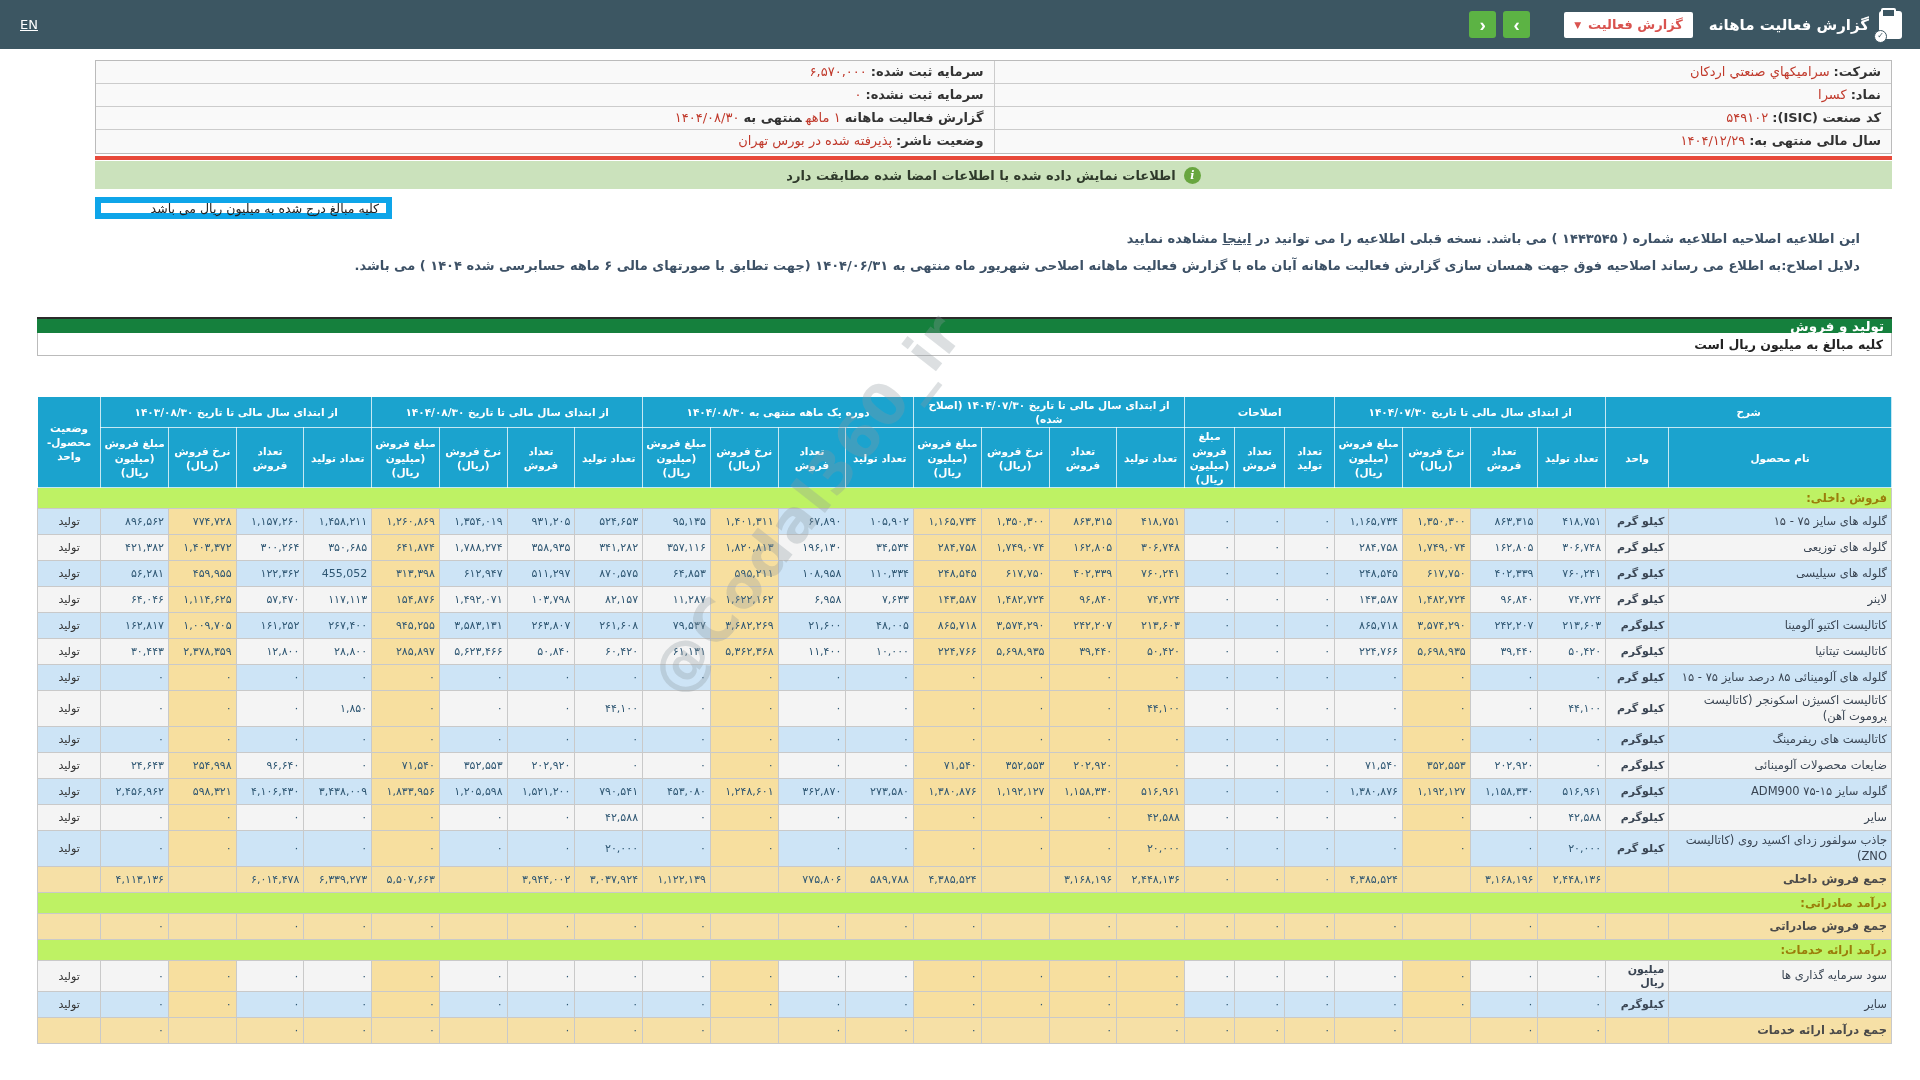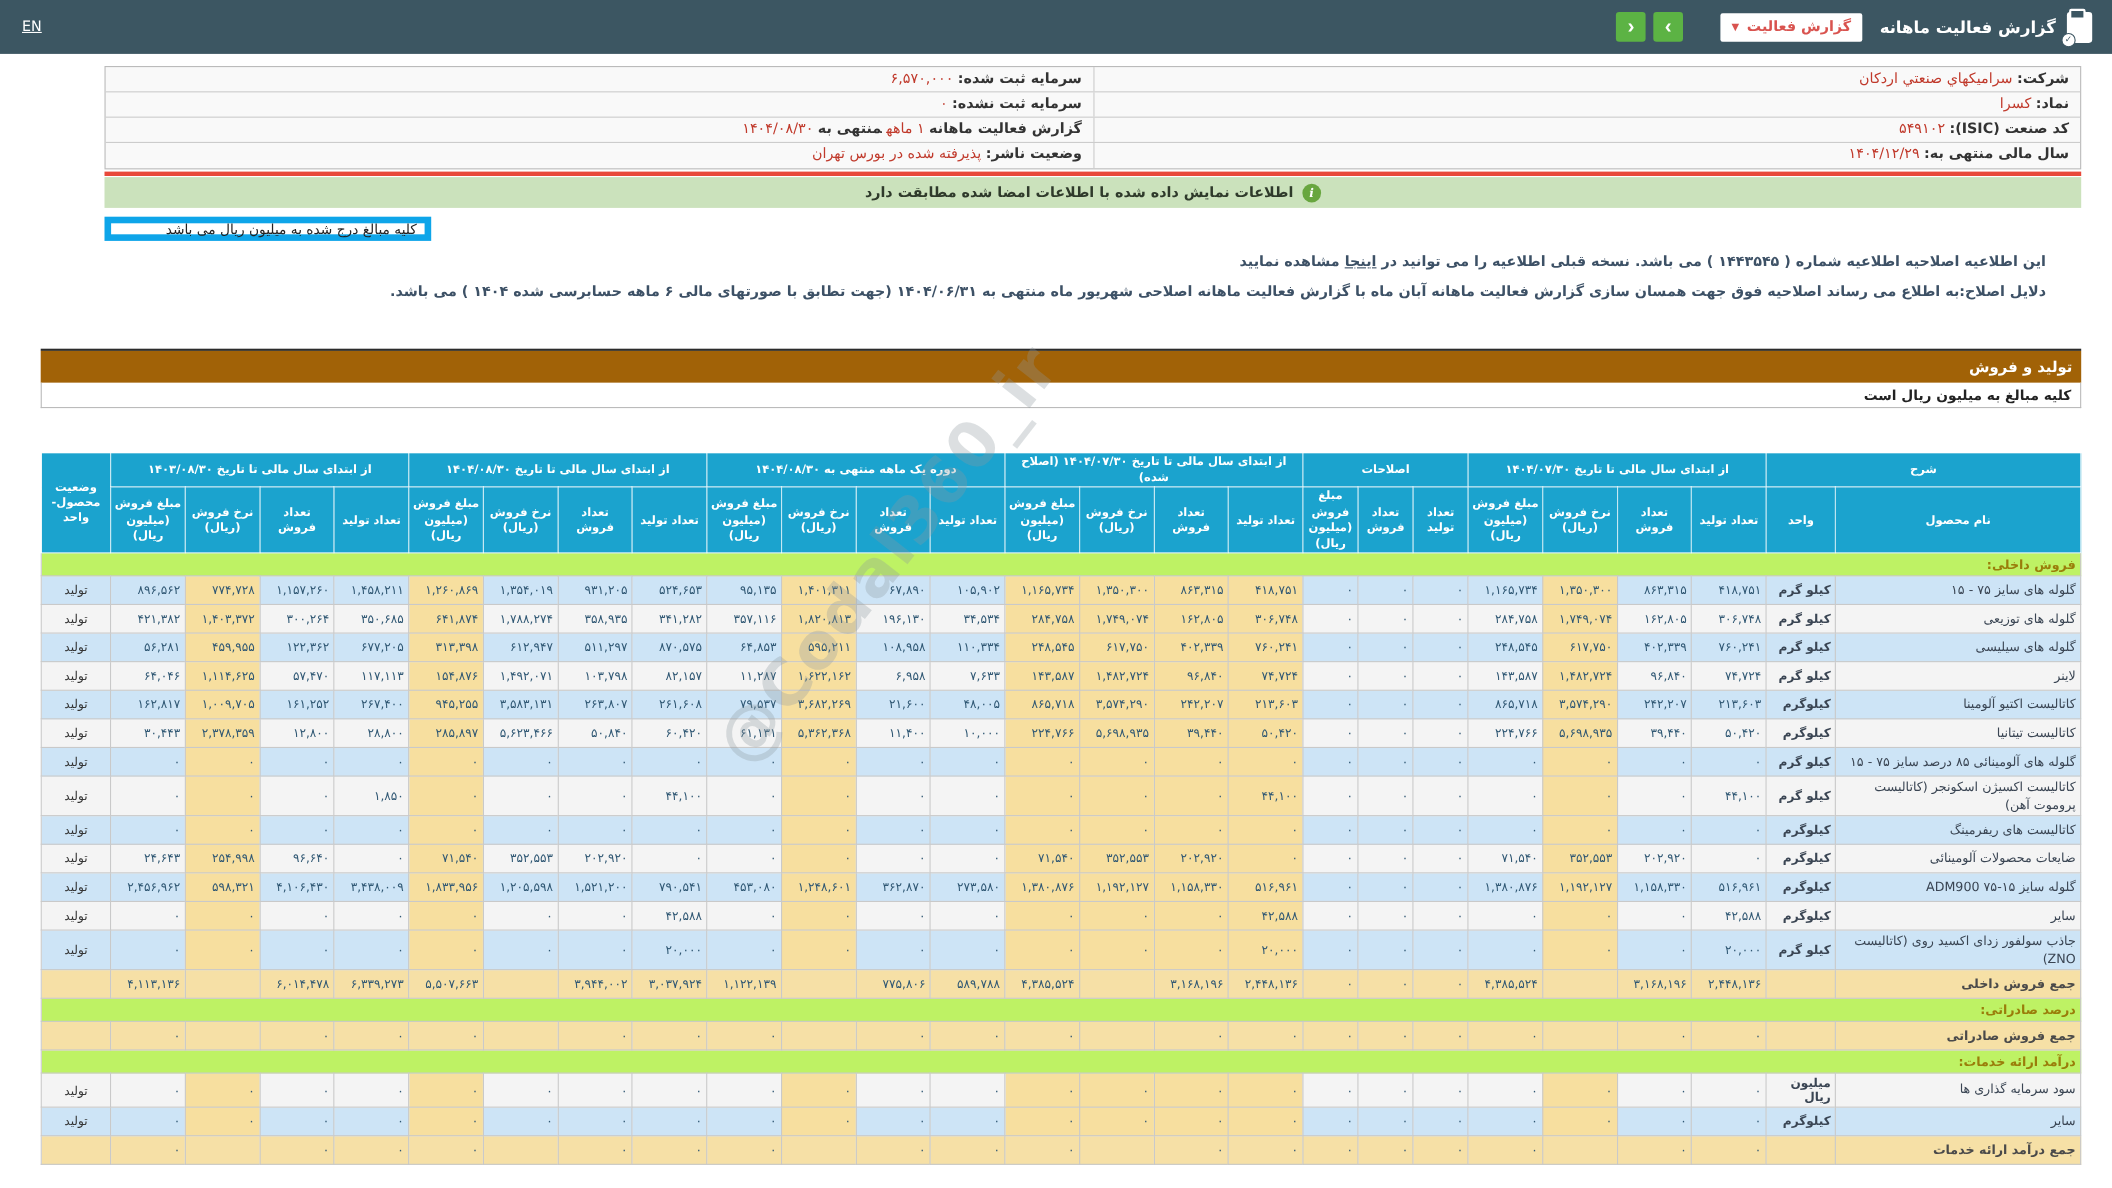--- a/index.html
+++ b/index.html
@@ -31,21 +31,21 @@
   .info-half span{margin-left:4px;text-align:center;}
   .red-line{margin:2px 0 0 95px;width:1797px;height:4px;background:#E8493A;}
   
   .banner{margin:1px 0 0 95px;width:1797px;height:28px;background:#CBE2BC;display:flex;align-items:center;justify-content:center;gap:8px;direction:rtl;font-size:13px;font-weight:bold;color:#2F3A2B;}
   .i-icon{width:17px;height:17px;border-radius:50%;background:#68A63F;color:#fff;font-family:"DejaVu Serif",serif;font-style:italic;font-weight:bold;font-size:11px;line-height:17px;text-align:center;flex:0 0 auto;}
   .unit-box{margin:8px 0 0 95px;width:297px;height:22px;border:6px solid #0ea5e9;background:#fff;direction:rtl;display:flex;align-items:center;padding:0 7px;font-size:12.5px;color:#222;}
   .notice{direction:rtl;font-size:13px;font-weight:bold;color:#3D5166;margin-top:12px;padding:0 60px;}
   .notice a{color:#3D5166;text-decoration:underline;cursor:pointer;}
   
   .section-block{margin:44px 0 0 37px;width:1855px;border-top:2px solid #2b2b2b;}
-  .blue-band{height:29px;background:#a16207;color:#fff;font-size:13.5px;font-weight:bold;display:flex;align-items:center;direction:rtl;padding:0 8px;}
+  .blue-band{height:14px;background:#15803d;color:#fff;font-size:13.5px;font-weight:bold;display:flex;align-items:center;direction:rtl;padding:0 8px;}
   .units-row{height:23px;border:1px solid #bbb;border-top:none;background:#fff;display:flex;align-items:center;direction:rtl;padding:0 8px;font-size:12.5px;font-weight:bold;color:#222;}
   
   .table-wrap{margin:40px 0 0 37px;width:1855px;}
   table{width:100%;border-collapse:collapse;table-layout:fixed;direction:rtl;}
   thead th{background:#1BA3CE;color:#fff;font-size:10.5px;font-weight:bold;border:1px solid rgba(255,255,255,.75);padding:1px 2px;text-align:center;vertical-align:middle;line-height:1.35;}
   thead tr:first-child th{height:22px;}
   thead tr:last-child th{height:42px;}
   td{border:1px solid #C9C9C9;font-size:11px;padding:2px 4px;height:26px;color:#2F5773;vertical-align:middle;}
   .name-cell{text-align:right;direction:rtl;color:#3A4553;font-size:11.5px;line-height:1.35;}
   .unit-cell{text-align:right;direction:rtl;color:#3A4553;font-size:11px;font-weight:bold;}
@@ -262,21 +262,21 @@
           <td class="num ycell">۶۱۷,۷۵۰</td>
           <td class="num ycell">۲۴۸,۵۴۵</td>
           <td class="num">۱۱۰,۳۳۴</td>
           <td class="num">۱۰۸,۹۵۸</td>
           <td class="num ycell">۵۹۵,۲۱۱</td>
           <td class="num">۶۴,۸۵۳</td>
           <td class="num">۸۷۰,۵۷۵</td>
           <td class="num">۵۱۱,۲۹۷</td>
           <td class="num">۶۱۲,۹۴۷</td>
           <td class="num ycell">۳۱۳,۳۹۸</td>
-          <td class="num">۶۷۷,۲۰۵</td>
+          <td class="num">455,052</td>
           <td class="num">۱۲۲,۳۶۲</td>
           <td class="num ycell">۴۵۹,۹۵۵</td>
           <td class="num">۵۶,۲۸۱</td>
           <td class="status-cell">تولید</td>
         </tr>
         <tr class="row-white">
           <td class="name-cell">لاینر</td>
           <td class="unit-cell">کیلو گرم</td>
           <td class="num">۷۴,۷۲۴</td>
           <td class="num">۹۶,۸۴۰</td>
@@ -577,21 +577,21 @@
           <td class="num">۳,۹۴۴,۰۰۲</td>
           <td class="num"></td>
           <td class="num">۵,۵۰۷,۶۶۳</td>
           <td class="num">۶,۳۳۹,۲۷۳</td>
           <td class="num">۶,۰۱۴,۴۷۸</td>
           <td class="num"></td>
           <td class="num">۴,۱۱۳,۱۳۶</td>
           <td class="status-cell"></td>
         </tr>
         <tr class="section">
-          <td class="" colspan="26">درصد صادراتی:</td>
+          <td class="" colspan="26">درآمد صادراتی:</td>
         </tr>
         <tr class="total">
           <td class="name-cell">جمع فروش صادراتی</td>
           <td class="unit-cell"></td>
           <td class="num">۰</td>
           <td class="num">۰</td>
           <td class="num"></td>
           <td class="num">۰</td>
           <td class="num">۰</td>
           <td class="num">۰</td>

